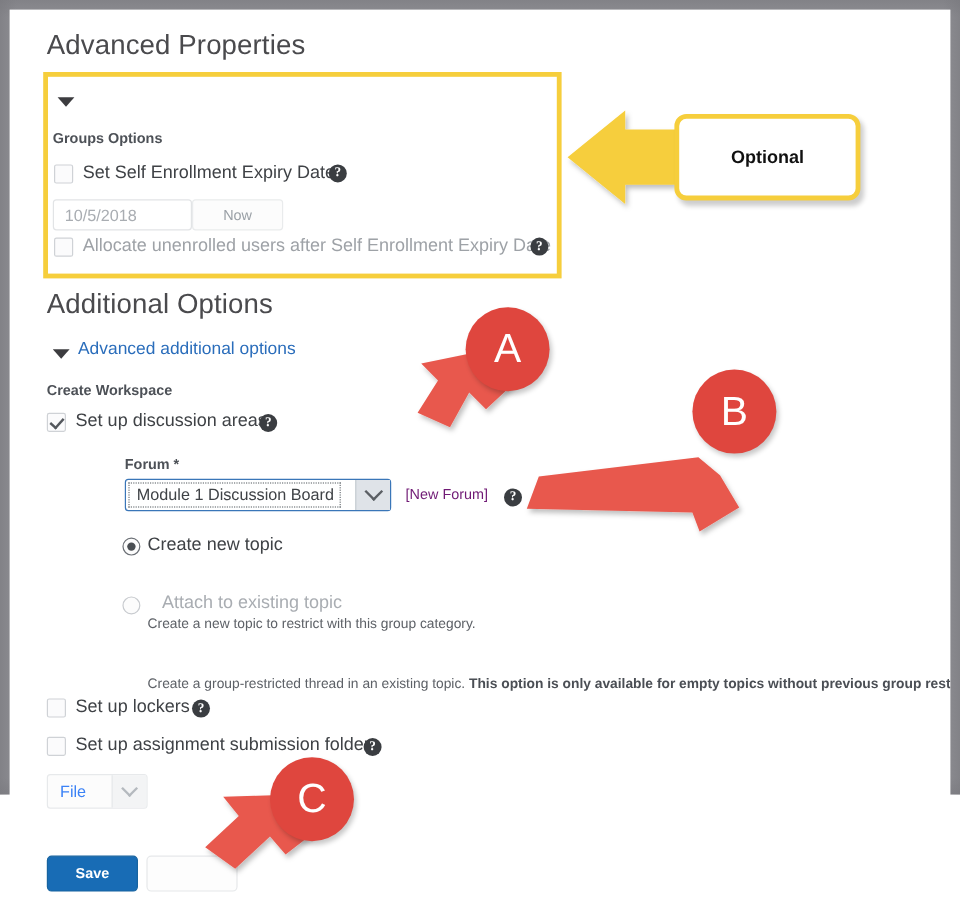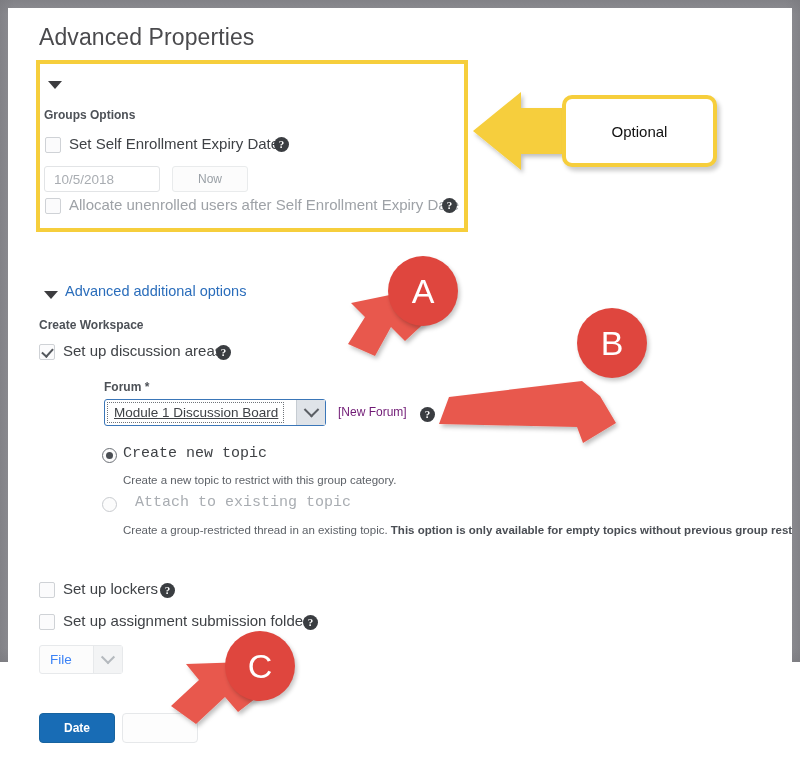--- a/index.html
+++ b/index.html
@@ -126,29 +126,29 @@
     left: 3px; top: 3px;
     width: 7px; height: 7px;
     border-radius: 50%;
     background: #4a4e53;
   }
   .radio-label {
     position: absolute;
     font-size: 15px;
     color: #3f4246;
     white-space: nowrap;
-    font-family: Liberation Mono, monospace;
   }
   .radio-label.dim { color: #a9adb2; }
 
   .helper-text {
     position: absolute;
     font-size: 11.5px;
     color: #5d6167;
     white-space: nowrap;
+    margin-top: 40px;
   }
   .helper-text b { font-weight: bold; color: #4a4e54; }
 
   .help-icon {
     position: absolute;
     width: 15px; height: 15px;
     border-radius: 50%;
     background: #3a3d41;
     color: #fff;
     font-size: 11px;
@@ -218,21 +218,20 @@
     transform: rotate(45deg) translate(-2px,-2px);
   }
 
   #forum-select {
     border: 1px solid #3a76b8;
   }
   #forum-select .sel-text {
     margin: 2px 12px 2px 2px;
     border: 1px dotted #6f7479;
     padding-left: 6px;
-    text-decoration: underline;
   }
   #forum-select .sel-arrow {
     background: #dfe3e8;
     border-left: 1px solid #c6ccd2;
   }
 
   #file-select {
     border: 1px solid #e7e9eb;
     background: #fcfcfc;
   }
@@ -319,21 +318,21 @@
     width: 155px;
     height: 72px;
     box-sizing: border-box;
     background: #fff;
     border: 4px solid #f6ce3c;
     border-radius: 10px;
     display: flex;
     align-items: center;
     justify-content: center;
     font-size: 15px;
-    font-weight: normal;
+    font-weight: bold;
     color: #111;
     box-shadow: 3px 4px 4px rgba(0,0,0,0.2);
   }
 </style>
 </head>
 <body>
 
 <div id="frame">
 <div id="page">
 
@@ -342,27 +341,28 @@
   <div id="advanced-box">
     <div class="tri-down" style="left:8px; top:17px;"></div>
 
     <div class="mini-label" style="left:4px; top:44px;">Groups Options</div>
 
     <div class="cb" style="left:5px; top:73px;"></div>
     <div class="cb-label" style="left:29px; top:71px;">Set Self Enrollment Expiry Date</div>
     <div class="help-icon" style="left:234px; top:73px;">?</div>
 
     <div class="text-input" style="left:4px; top:102px; width:116px; height:26px;">10/5/2018</div>
-    <div class="ghost-btn" style="left:132px; top:102px; width:76px; height:26px;">Now</div>
+    <div class="ghost-btn" style="left:120px; top:102px; width:76px; height:26px;">Now</div>
 
     <div class="cb" style="left:5px; top:134px;"></div>
     <div class="cb-label dim" style="left:29px; top:132px;">Allocate unenrolled users after Self Enrollment Expiry Date</div>
     <div class="help-icon" style="left:402px; top:134px;">?</div>
   </div>
 
+  <div class="section-heading" style="left:31px; top:232px;">Additional Options</div>
 
   <div class="tri-down" style="left:36px; top:283px;"></div>
   <div class="toggle-link" style="left:57px; top:275px;">Advanced additional options</div>
 
   <div class="mini-label" style="left:31px; top:310px;">Create Workspace</div>
 
   <div class="cb checked" style="left:31px; top:336px;"></div>
   <div class="cb-label" style="left:55px; top:334px;">Set up discussion areas</div>
   <div class="help-icon" style="left:208px; top:337px;">?</div>
 
@@ -394,21 +394,21 @@
   <div class="cb-label" style="left:55px; top:604px;">Set up assignment submission folders</div>
   <div class="help-icon" style="left:295px; top:607px;">?</div>
 
   <div class="select" id="file-select" style="left:31px; top:637px; width:84px; height:29px;">
     <div class="sel-text">File</div>
     <div class="sel-arrow">
       <span class="chev"></span>
     </div>
   </div>
 
-  <div id="save-button">Date</div>
+  <div id="save-button">Save</div>
   <div id="cancel-button"></div>
 
 </div>
 
 <div id="annotations">
 
   <svg width="800" height="758" style="position:absolute;left:0;top:0;">
     <defs>
       <filter id="sh" x="-40%" y="-40%" width="200%" height="200%">
         <feDropShadow dx="2" dy="3" stdDeviation="2.2" flood-color="#000" flood-opacity="0.25"></feDropShadow>

